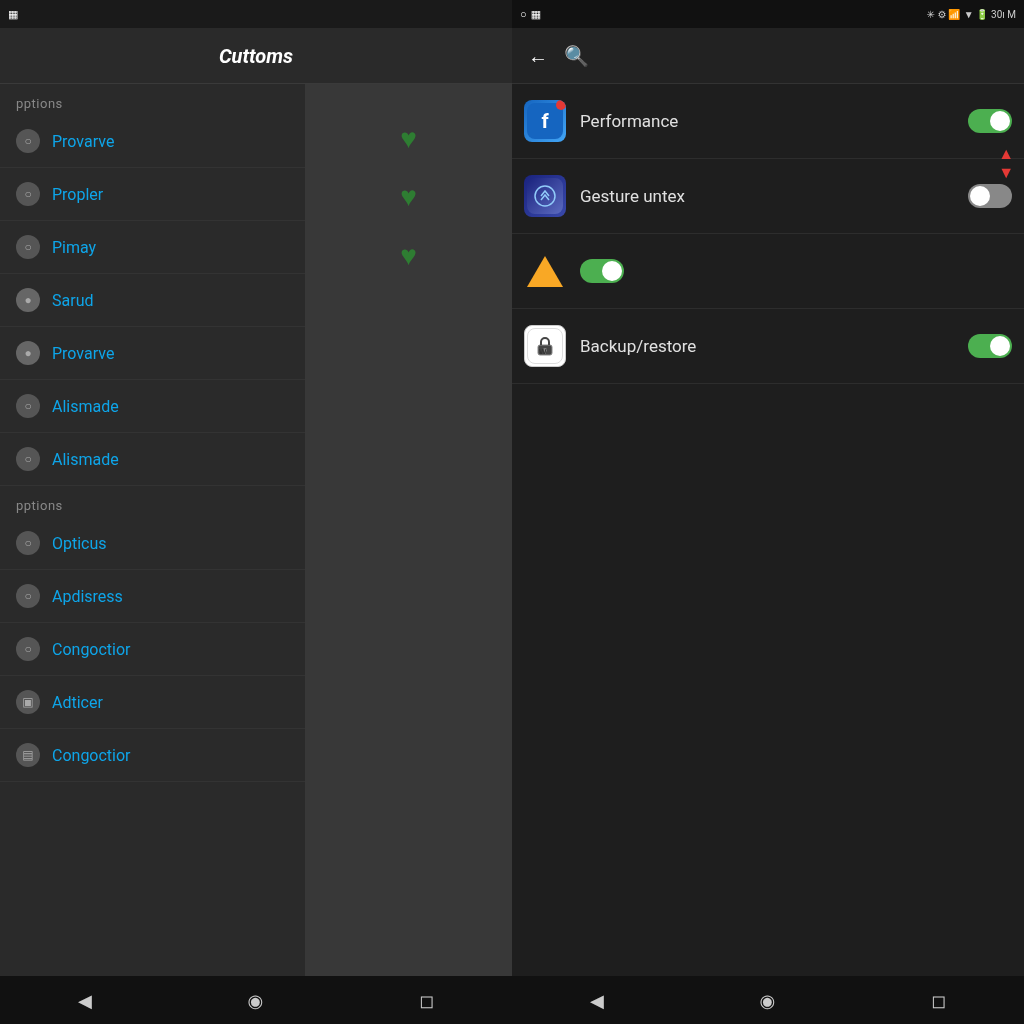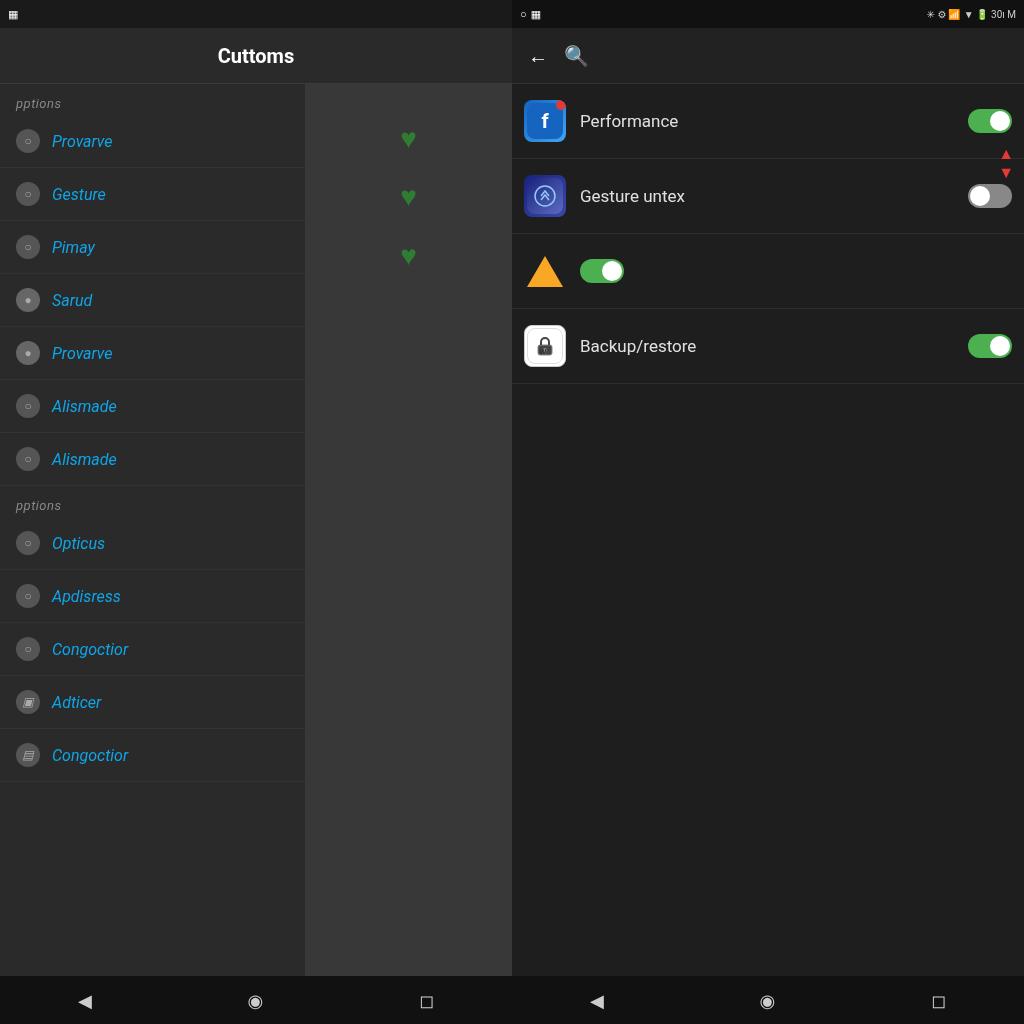--- a/index.html
+++ b/index.html
@@ -41,33 +41,33 @@
       padding: 0 16px;
       border-bottom: 1px solid #3a3a3a;
     }
 
     .left-panel-title {
       color: white;
       font-size: 20px;
       font-weight: bold;
       flex: 1;
       text-align: center;
+      font-style: italic;
     }
 
     .left-content {
       flex: 1;
       display: flex;
       overflow: hidden;
     }
 
     .nav-list {
       width: 305px;
       overflow-y: auto;
       background: #2a2a2a;
-      font-style: italic;
     }
 
     .section-label {
       color: #888;
       font-size: 13px;
       padding: 12px 16px 4px;
       letter-spacing: 0.5px;
     }
 
     .nav-item {
@@ -351,21 +351,21 @@
     <div class="nav-list">
 
       <div class="section-label">pptions</div>
 
       <div class="nav-item">
         <div class="nav-item-icon">○</div>
         <span class="nav-item-label">Provarve</span>
       </div>
       <div class="nav-item">
         <div class="nav-item-icon">○</div>
-        <span class="nav-item-label">Gesture</span>
+        <span class="nav-item-label">Propler</span>
       </div>
       <div class="nav-item">
         <div class="nav-item-icon">○</div>
         <span class="nav-item-label">Pimay</span>
       </div>
       <div class="nav-item">
         <div class="nav-item-icon" style="background:#666;">●</div>
         <span class="nav-item-label">Sarud</span>
       </div>
       <div class="nav-item">

